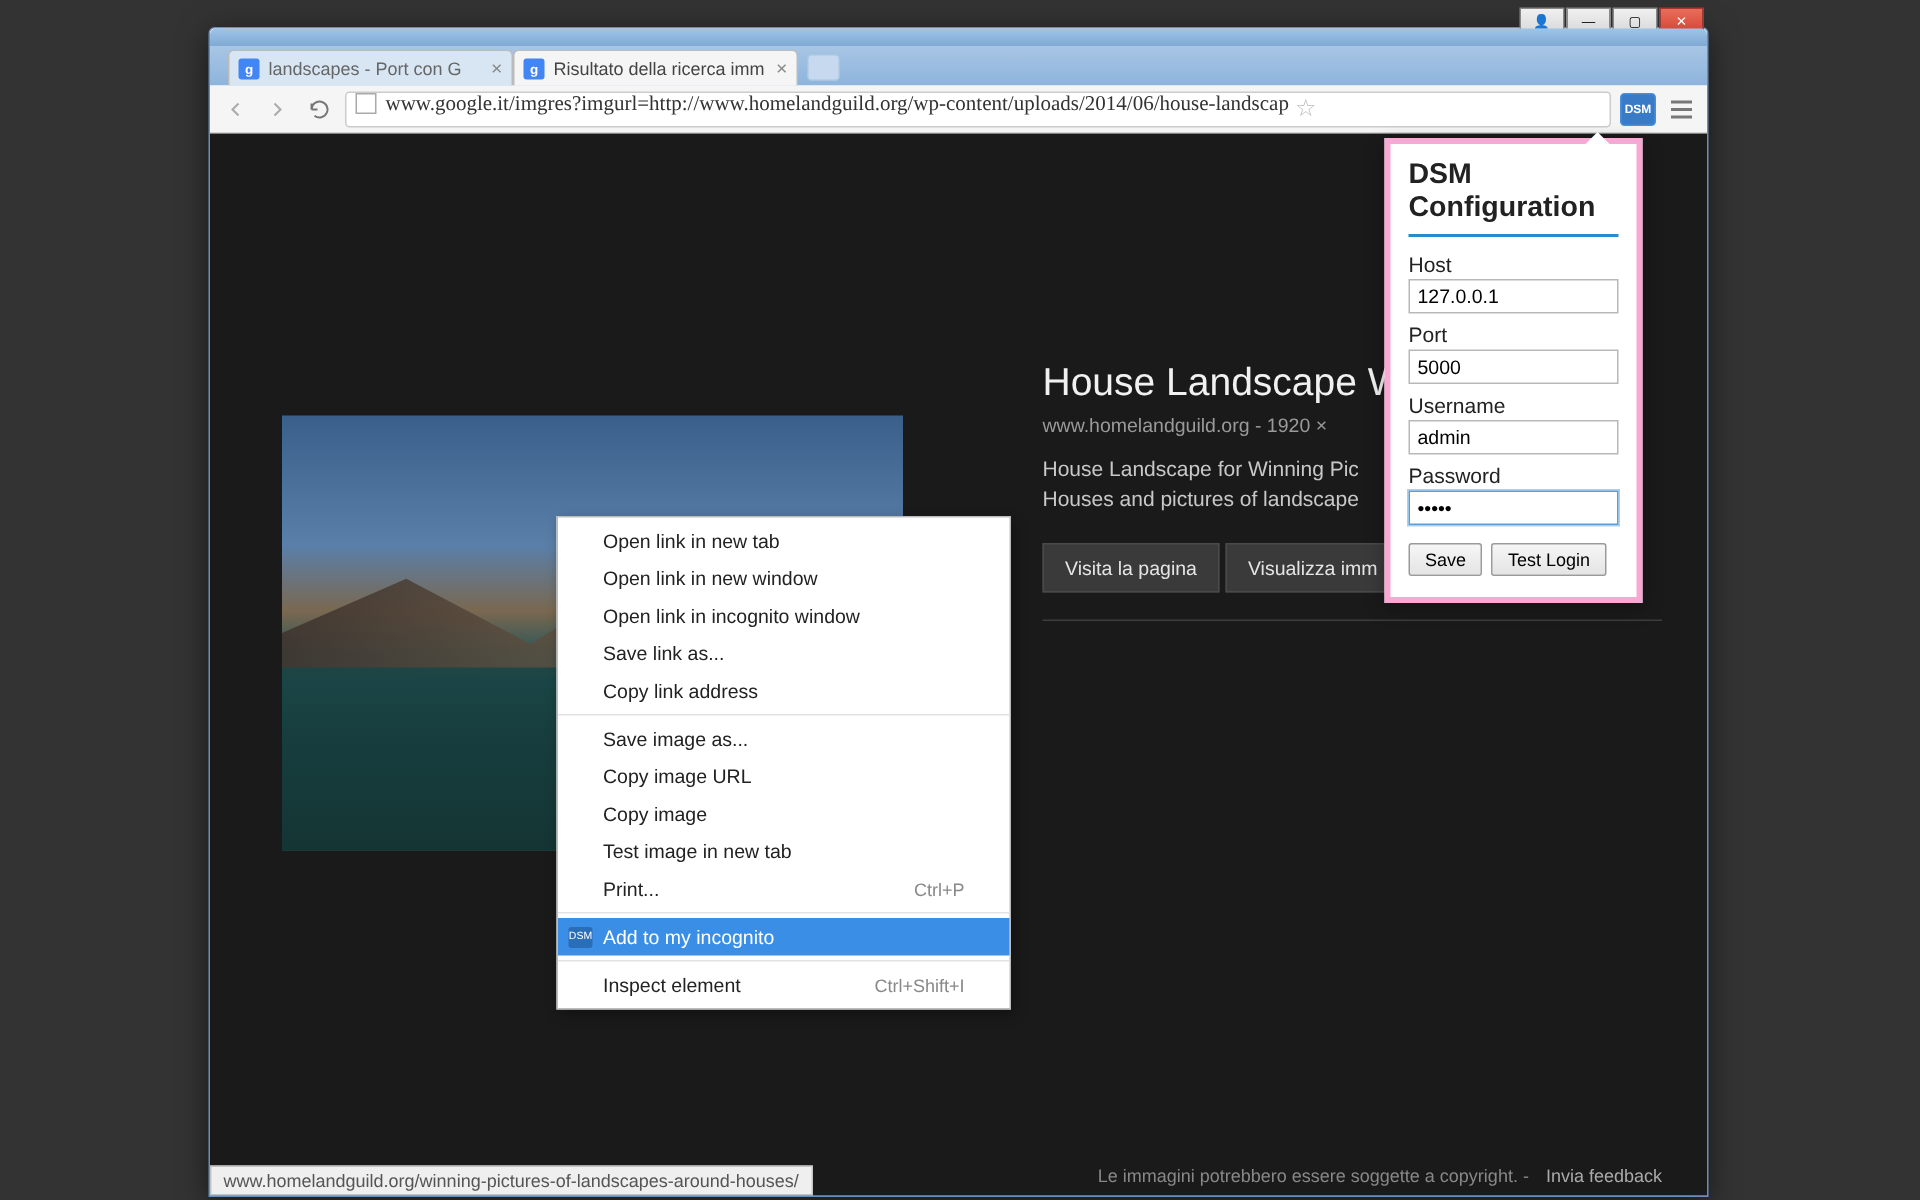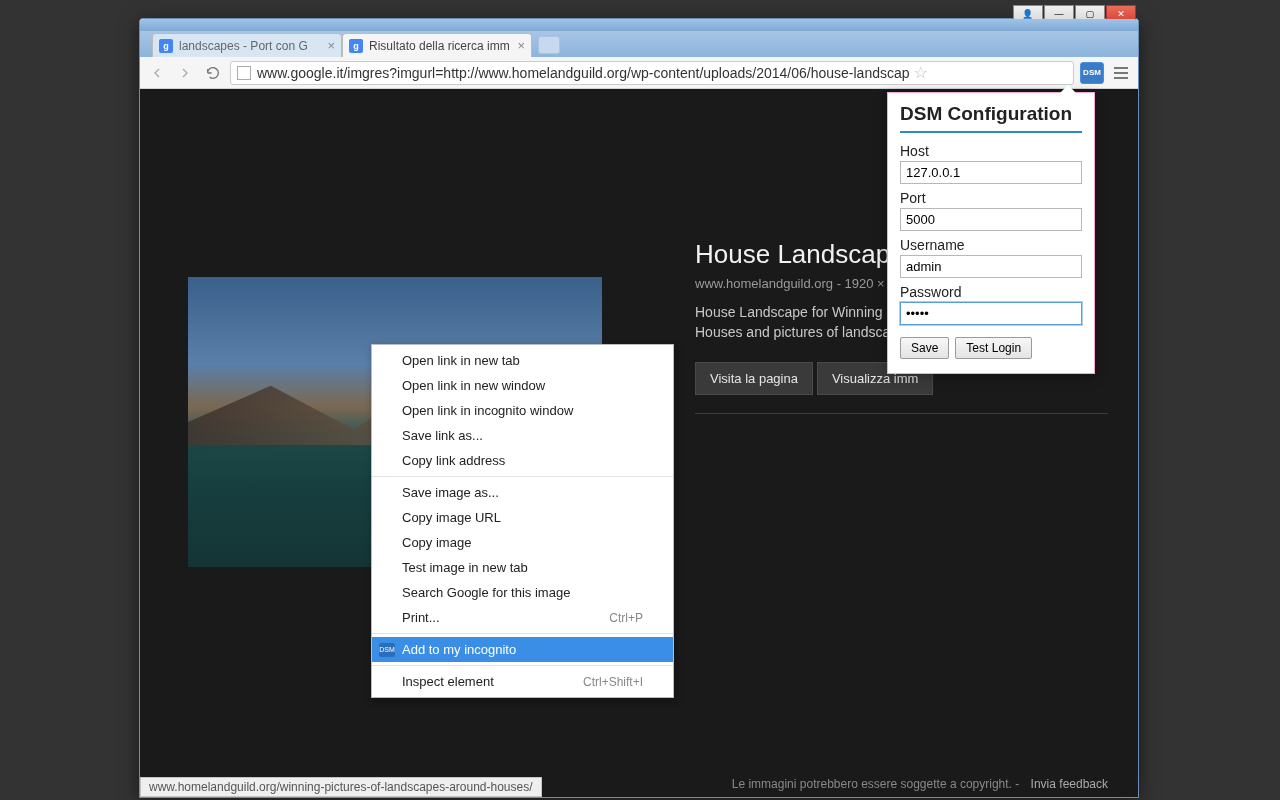--- a/index.html
+++ b/index.html
@@ -20,21 +20,21 @@
 .tab { background: #f5f5f5; border: 1px solid #bbb; border-bottom: none; border-radius: 4px 4px 0 0; height: 24px; min-width: 190px; max-width: 190px; display: flex; align-items: center; padding: 0 6px; font-size: 12px; color: #444; gap: 6px; overflow: hidden; white-space: nowrap; }
 .tab.inactive { background: #d8e6f4; color:#666; }
 .tab .favicon { width: 14px; height: 14px; background: #4285f4; border-radius: 2px; display: flex; align-items: center; justify-content: center; color: #fff; font-size: 9px; font-weight: bold; }
 .tab .close-tab { margin-left: auto; color: #888; font-size: 13px; cursor: pointer; }
 .newtab { width: 22px; height: 18px; background: #c6d9ee; border: 1px solid #a9c5e2; border-radius: 3px; margin-left: 6px; margin-bottom: 3px; }
 
 
 .toolbar { height: 32px; background: #f5f5f5; border-bottom: 1px solid #d4d4d4; display: flex; align-items: center; padding: 0 6px; gap: 6px; }
 .nav-btn { width: 22px; height: 22px; display: flex; align-items: center; justify-content: center; cursor: pointer; color: #888; }
 .nav-btn svg { width: 16px; height: 16px; }
-.omnibox { flex: 1; height: 24px; border: 1px solid #ccc; border-radius: 3px; background: #fff; display: flex; align-items: center; padding: 0 6px; font-size: 14px; color: #333; overflow: hidden; white-space: nowrap; }
+.omnibox { flex: 1; height: 24px; border: 1px solid #ccc; border-radius: 3px; background: #fff; display: flex; align-items: flex-start; padding: 0 6px; font-size: 14px; color: #333; overflow: hidden; white-space: nowrap; font-family: Liberation Serif, serif; }
 .omnibox .page-icon { width: 14px; height: 14px; border: 1px solid #aaa; margin-right: 6px; flex-shrink: 0; }
 .star-icon { color: #bbb; margin-left: 4px; font-size: 16px; }
 .ext-btn { width: 24px; height: 22px; border: 1px solid #4a90d9; border-radius: 3px; background: #3a7bc8; color: #fff; font-size: 8px; font-weight: bold; display: flex; align-items: center; justify-content: center; cursor: pointer; }
 .menu-btn { width: 22px; height: 22px; display: flex; flex-direction: column; justify-content: center; align-items: center; gap: 3px; cursor: pointer; }
 .menu-btn span { width: 14px; height: 2px; background: #777; }
 
 
 .content { position: relative; height: calc(100% - 70px); background: #1a1a1a; overflow: hidden; }
 .image-panel { position: absolute; left: 48px; top: 188px; width: 414px; height: 290px; background: linear-gradient(to bottom, #3a5f8a 0%, #5a7fa8 30%, #7a6850 45%, #2a5558 55%, #1a3540 75%, #3a6555 100%); }
 
@@ -55,21 +55,21 @@
 
 .context-menu { position: absolute; left: 231px; top: 325px; width: 303px; background: #fff; border: 1px solid #bcbcbc; box-shadow: 2px 3px 8px rgba(0,0,0,0.35); font-size: 13px; color: #222; padding: 3px 0; }
 .context-menu .item { padding: 5px 30px; cursor: pointer; display: flex; align-items: center; position: relative; }
 .context-menu .item.highlighted { background: #3a8ee6; color: #fff; }
 .context-menu .item.highlighted .ctx-icon { background:#2a6db8; color:#fff; }
 .context-menu .sep { height: 1px; background: #e3e3e3; margin: 3px 0; }
 .context-menu .shortcut { margin-left: auto; color: #888; font-size: 12px; }
 .ctx-icon { position: absolute; left: 7px; width: 16px; height: 14px; background: #3a7bc8; color: #fff; font-size: 7px; display: flex; align-items: center; justify-content: center; border-radius: 2px; }
 
 
-.dsm-popup { position: absolute; right: 43px; top: 73px; width: 208px; background: #fff; border: 1px solid #f9a8d4; box-shadow: 0 3px 12px rgba(0,0,0,0.3); padding: 10px 12px 14px; }
+.dsm-popup { position: absolute; right: 43px; top: 73px; width: 172px; background: #fff; border: 4px solid #f9a8d4; box-shadow: 0 3px 12px rgba(0,0,0,0.3); padding: 10px 12px 14px; }
 .dsm-popup::before { content:""; position:absolute; top:-8px; right:18px; border:8px solid transparent; border-bottom-color:#fff; border-top:none; }
 .dsm-title { font-size: 19px; font-weight: 700; color: #222; margin-bottom: 6px; }
 .dsm-hr { border: none; border-top: 2px solid #2a8acb; margin-bottom: 10px; }
 .dsm-label { font-size: 14px; color: #222; margin-top: 4px; }
 .dsm-input { width: 100%; border: 1px solid #b8b8b8; padding: 3px 5px; font-size: 13px; margin-top: 2px; margin-bottom: 2px; }
 .dsm-input.focused { border: 1px solid #5b9dd9; box-shadow: 0 0 0 1px #a8d0f0; }
 .dsm-btns { display: flex; gap: 6px; margin-top: 10px; }
 .dsm-btn { border: 1px solid #9a9a9a; background: linear-gradient(to bottom,#f6f6f6,#e4e4e4); padding: 3px 10px; font-size: 12px; cursor: pointer; border-radius: 2px; }
 
 
@@ -157,21 +157,20 @@
     <div class="item">Open link in new tab</div>
     <div class="item">Open link in new window</div>
     <div class="item">Open link in incognito window</div>
     <div class="item">Save link as...</div>
     <div class="item">Copy link address</div>
     <div class="sep"></div>
     <div class="item">Save image as...</div>
     <div class="item">Copy image URL</div>
     <div class="item">Copy image</div>
     <div class="item">Test image in new tab</div>
-    <div class="item">Search Google for this image</div>
     <div class="item">
       <span>Print...</span>
       <span class="shortcut">Ctrl+P</span>
     </div>
     <div class="sep"></div>
     <div class="item highlighted">
       <span class="ctx-icon">DSM</span>
       <span>Add to my incognito</span>
     </div>
     <div class="sep"></div>

